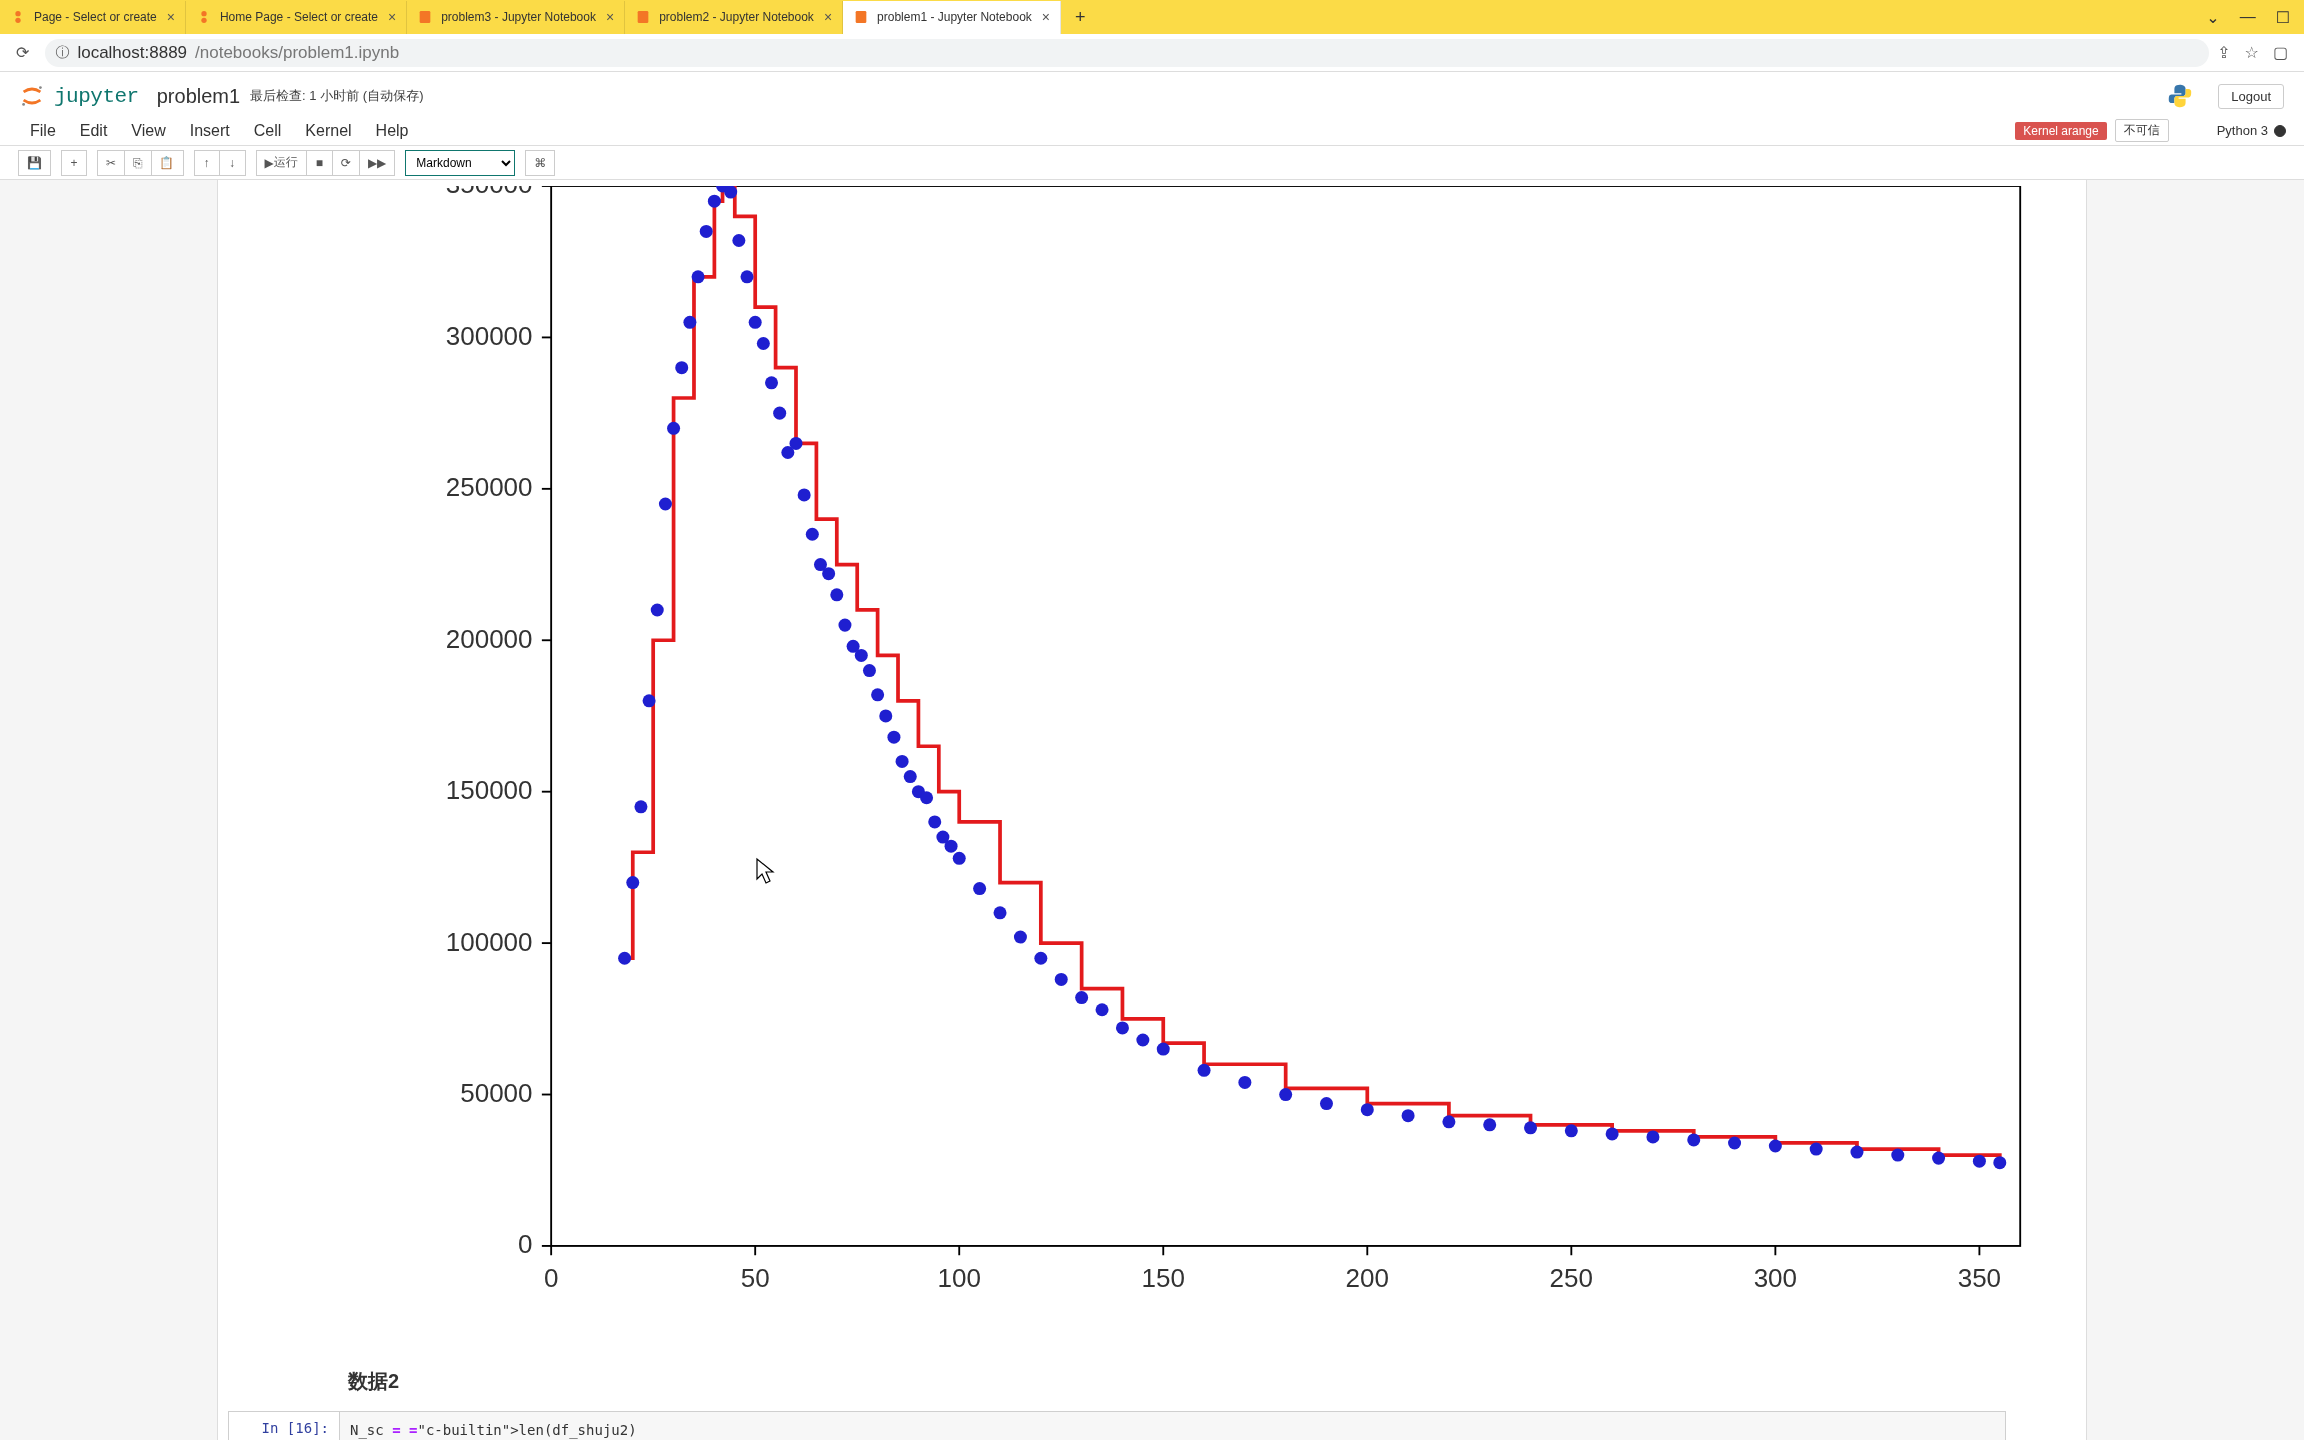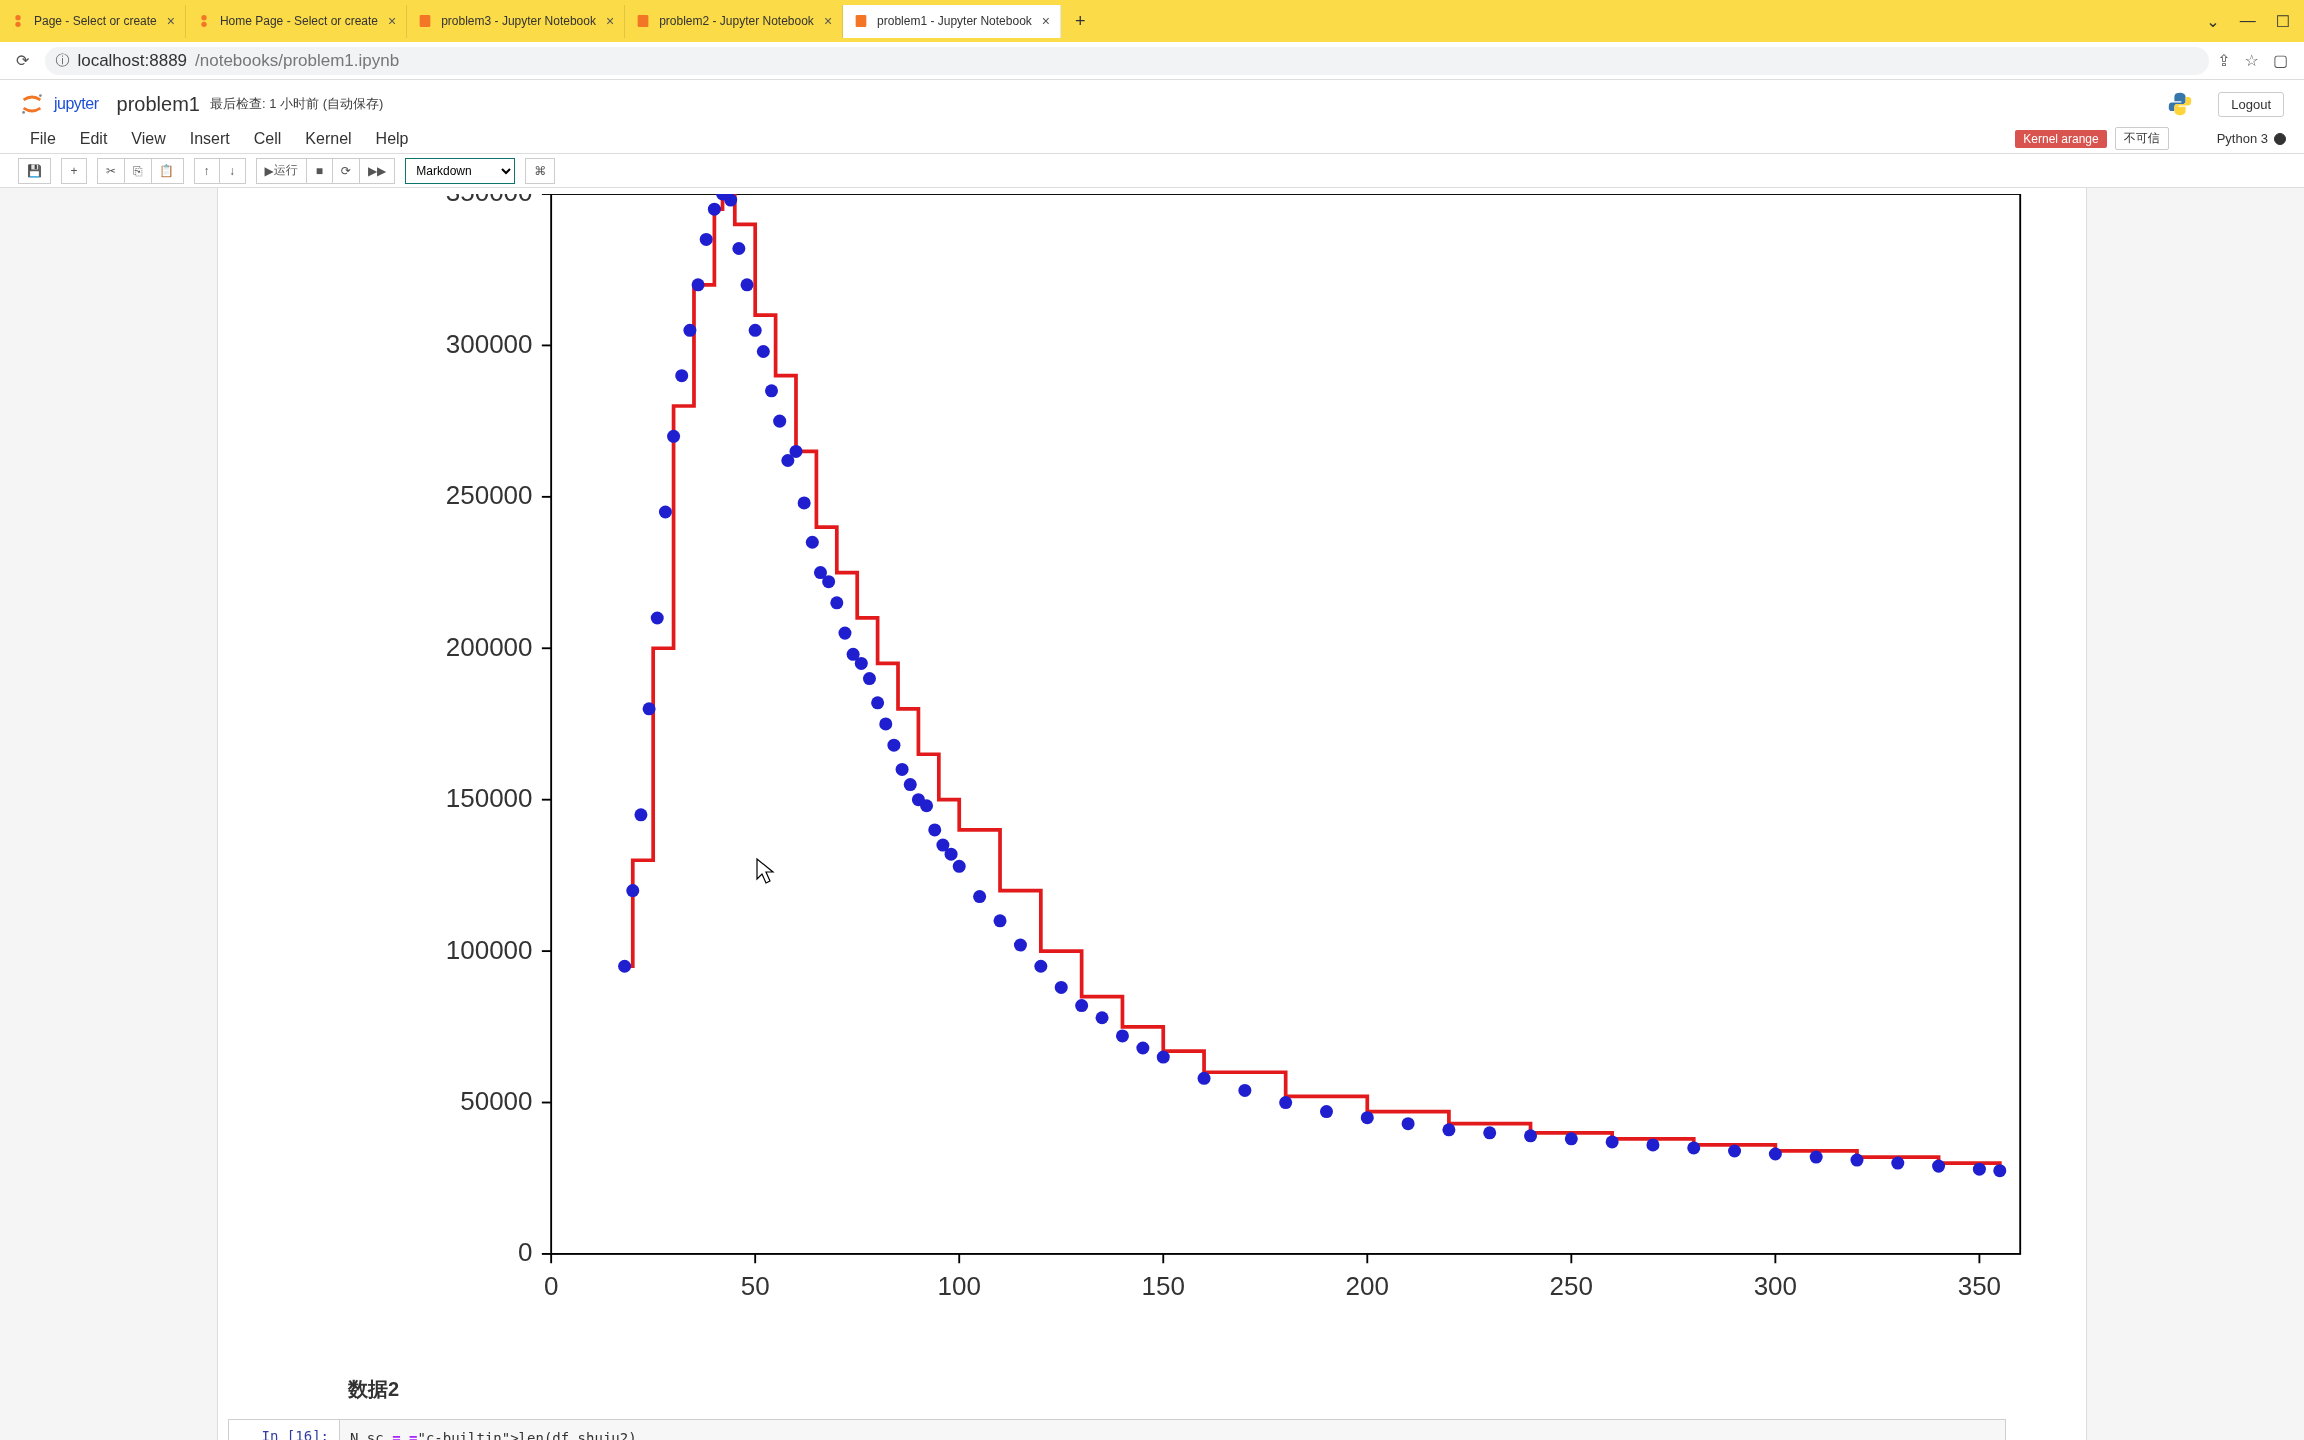--- a/index.html
+++ b/index.html
@@ -1,20 +1,20 @@
 <!DOCTYPE html>
 <html><head>
 <meta charset="utf-8">
 <style>
 * { box-sizing: border-box; margin: 0; padding: 0; }
 body { font-family: "Helvetica Neue", Helvetica, Arial, sans-serif; font-size: 14px; background: #fff; width: 2304px; height: 1440px; overflow: hidden; }
 
 
 .browser-chrome { width: 100%; }
-.tab-bar { background: #fbdb47; height: 42px; display: flex; align-items: center; padding-left: 0; }
+.tab-bar { background: #fbdb47; height: 34px; display: flex; align-items: center; padding-left: 0; }
 .tab { display: flex; align-items: center; height: 33px; padding: 0 10px; border-right: 1px solid rgba(0,0,0,0.1); cursor: pointer; min-width: 0; }
 .tab.active { background: #fff; }
 .tab-icon { width: 16px; height: 16px; margin-right: 8px; flex-shrink: 0; display: flex; align-items: center; justify-content: center; }
 .tab-title { white-space: nowrap; overflow: hidden; text-overflow: ellipsis; font-size: 12px; color: #333; max-width: 160px; }
 .tab-close { margin-left: 10px; font-size: 14px; color: #555; flex-shrink: 0; }
 .tab-plus { padding: 0 14px; font-size: 18px; color: #333; }
 .tab-controls { margin-left: auto; display: flex; align-items: center; gap: 20px; padding-right: 14px; }
 .tab-controls span { font-size: 16px; color: #333; }
 
 .addr-bar { height: 38px; background: #fff; display: flex; align-items: center; padding: 0 8px; border-bottom: 1px solid #ddd; }
@@ -24,21 +24,21 @@
 .url-text { color: #333; font-size: 17px; }
 .url-path { color: #777; }
 .addr-right { display: flex; align-items: center; gap: 14px; padding-right: 8px; }
 .addr-right span { color: #555; font-size: 16px; }
 
 
 .jupyter-app { width: 100%; background: #fff; }
 .jupyter-header { display: flex; align-items: center; padding: 10px 20px 6px 18px; }
 .jupyter-logo { display: flex; align-items: center; gap: 8px; margin-right: 18px; }
 .jupyter-logo-img { width: 28px; height: 28px; position: relative; }
-.jupyter-logo-text { font-size: 16px; color: #1d4ed8; letter-spacing: -0.5px; }
+.jupyter-logo-text { font-size: 21px; color: #0f766e; letter-spacing: -0.5px; font-family: Liberation Mono, monospace; }
 .nb-name { font-size: 20px; color: #333; margin-right: 10px; }
 .nb-meta { font-size: 13px; color: #404040; }
 .header-right { margin-left: auto; display: flex; align-items: center; gap: 24px; }
 .python-icon { width: 28px; height: 28px; }
 .logout-btn { border: 1px solid #ccc; background: #fff; padding: 4px 12px; border-radius: 3px; font-size: 13px; color: #333; }
 
 
 .menu-bar { display: flex; align-items: center; padding: 0 18px; height: 30px; border-bottom: 1px solid #ddd; }
 .menu-item { padding: 0 12px; font-size: 16px; color: #333; cursor: pointer; }
 .menu-right { margin-left: auto; display: flex; align-items: center; gap: 8px; }

